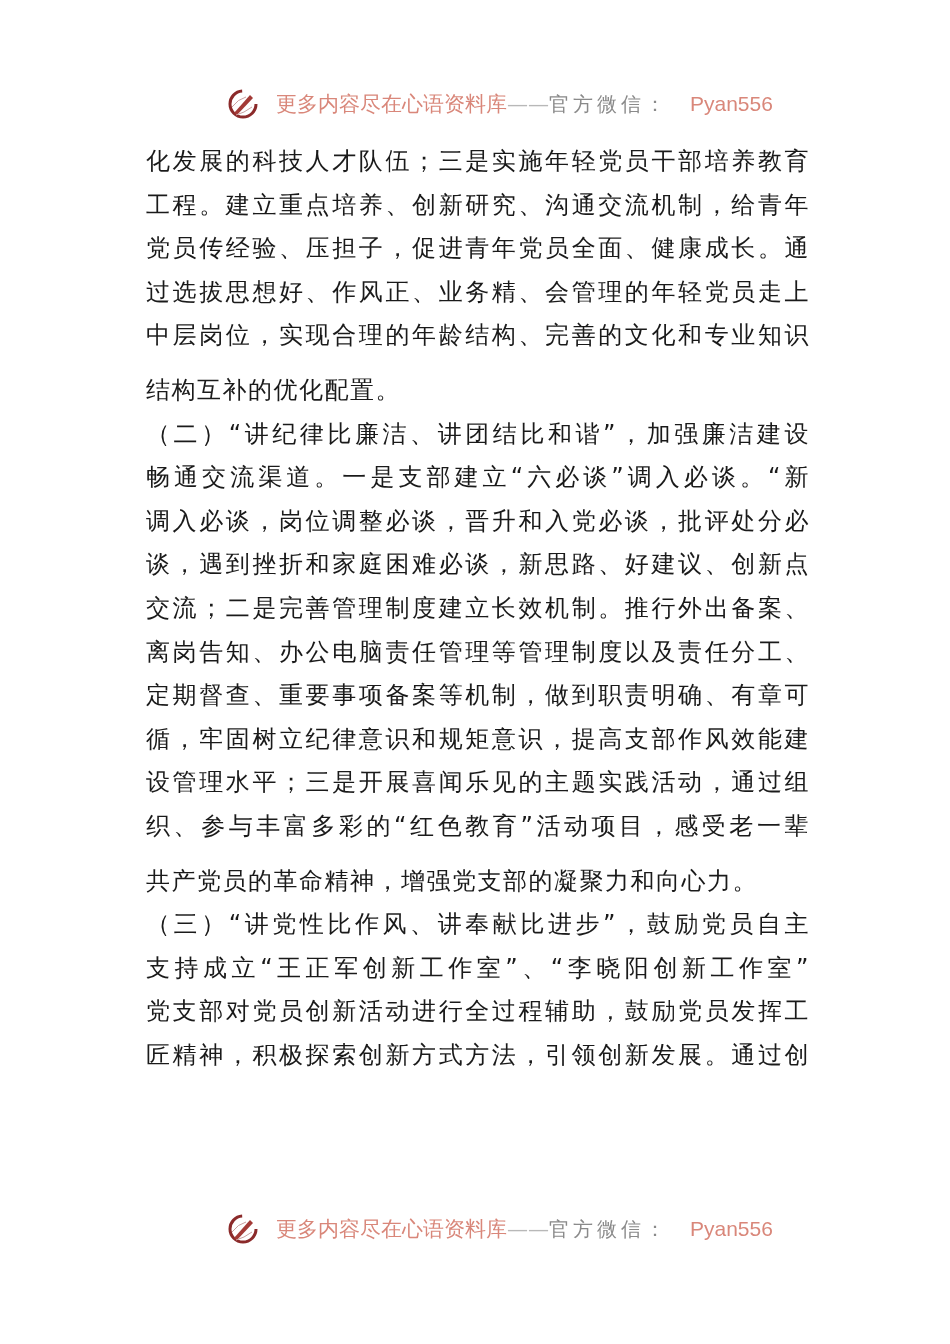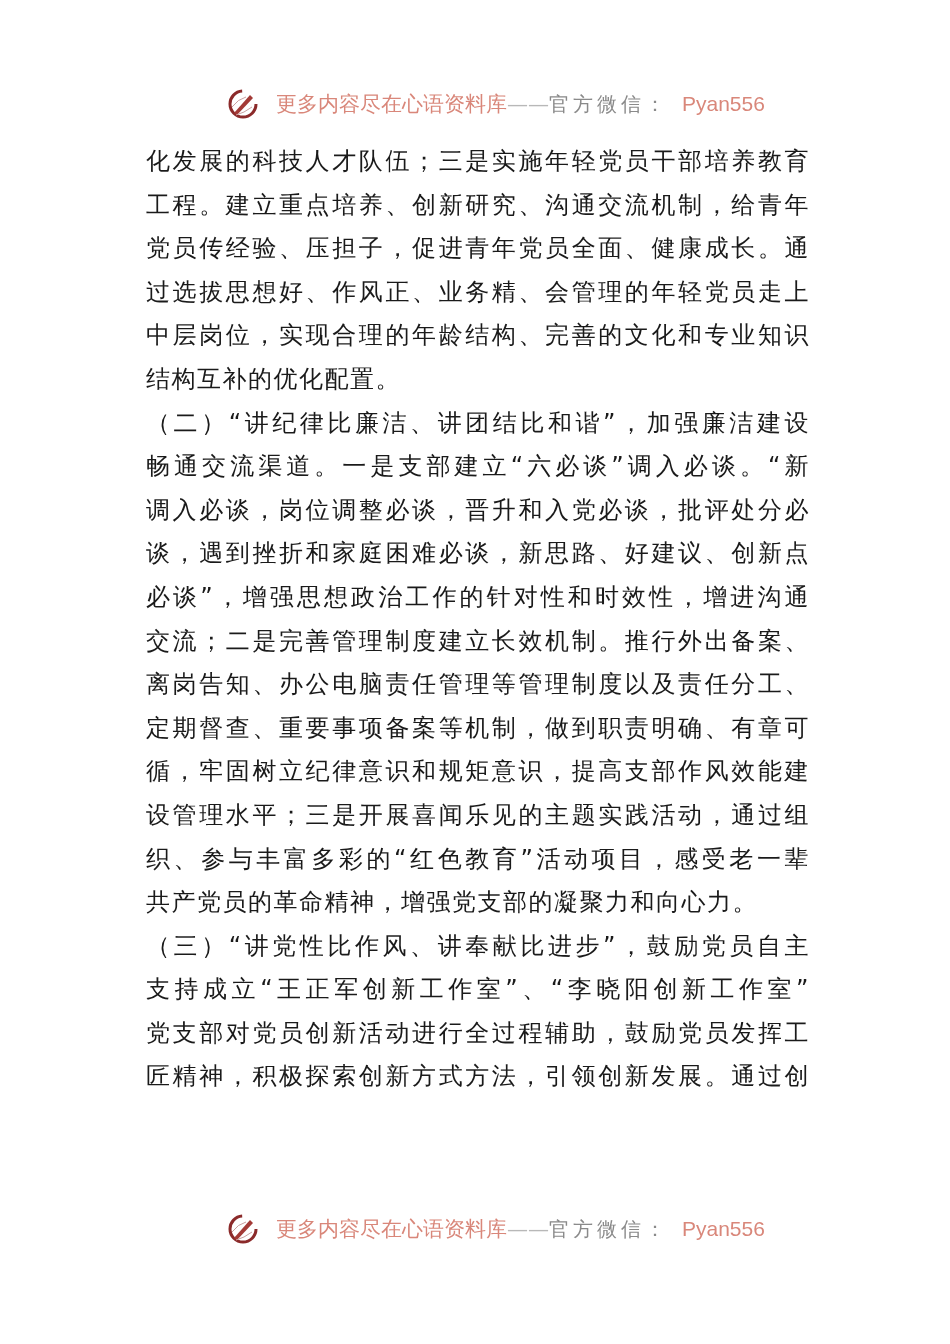--- a/index.html
+++ b/index.html
@@ -7,30 +7,30 @@
     .banner {
       position: absolute; left: 226px; width: 500px; height: 40px;
       display: flex; align-items: center; white-space: nowrap;
     }
     .banner.top { top: 84px; }
     .banner.bottom { top: 1209px; }
     .logo { width: 34px; height: 34px; margin-right: 4px; flex: 0 0 auto; }
     .b-main { font-family: "DejaVu Serif", serif; font-size: 21px; color: #d9877a; letter-spacing: 0px; margin-left: 12px; }
     .b-dash { font-family: "DejaVu Serif", serif; font-size: 21px; color: #b8b8b8; }
     .b-wx { font-family: Liberation Sans, sans-serif; font-size: 20px; color: #8a8a8a; letter-spacing: 4px; }
-    .b-id { font-family: "Liberation Sans", sans-serif; font-size: 21px; color: #d9877a; margin-left: 13px; }
+    .b-id { font-family: "Liberation Sans", sans-serif; font-size: 21px; color: #d9877a; margin-left: 21px; }
     .content {
       position: absolute; left: 146px; top: 140px; width: 664px;
     }
     .line {
       font-family: "DejaVu Sans", sans-serif; font-size: 24px; color: #1a1a1a;
       height: 43.6px; line-height: 43.6px; white-space: nowrap;
       text-align: justify; text-align-last: justify; letter-spacing: 1.5px;
     }
-    .line.last { text-align-last: left; }
+    .line.last { text-align-last: left; margin-top: 11px; }
   </style>
 </head>
 <body>
 
 <div class="banner top">
   <svg class="logo" viewBox="0 0 34 34">
     <circle cx="17" cy="17" r="13" fill="none" stroke="#8b2a2a" stroke-width="3" stroke-dasharray="60 22"></circle>
     <path d="M8 26 L24 8 L27 11 L11 28 Z" fill="#a33a36"></path>
     <path d="M6 20 Q12 12 20 10" fill="none" stroke="#c9a0a0" stroke-width="1"></path>
     <path d="M10 28 Q18 26 26 20" fill="none" stroke="#c9a0a0" stroke-width="1"></path>
@@ -46,21 +46,20 @@
   <div class="line">化发展的科技人才队伍；三是实施年轻党员干部培养教育</div>
   <div class="line">工程。建立重点培养、创新研究、沟通交流机制，给青年</div>
   <div class="line">党员传经验、压担子，促进青年党员全面、健康成长。通</div>
   <div class="line">过选拔思想好、作风正、业务精、会管理的年轻党员走上</div>
   <div class="line">中层岗位，实现合理的年龄结构、完善的文化和专业知识</div>
   <div class="line last">结构互补的优化配置。</div>
   <div class="line">（二）“讲纪律比廉洁、讲团结比和谐”，加强廉洁建设</div>
   <div class="line">畅通交流渠道。一是支部建立“六必谈”调入必谈。“新</div>
   <div class="line">调入必谈，岗位调整必谈，晋升和入党必谈，批评处分必</div>
   <div class="line">谈，遇到挫折和家庭困难必谈，新思路、好建议、创新点</div>
-  <div class="line">必谈”，增强思想政治工作的针对性和时效性，增进沟通</div>
   <div class="line">交流；二是完善管理制度建立长效机制。推行外出备案、</div>
   <div class="line">离岗告知、办公电脑责任管理等管理制度以及责任分工、</div>
   <div class="line">定期督查、重要事项备案等机制，做到职责明确、有章可</div>
   <div class="line">循，牢固树立纪律意识和规矩意识，提高支部作风效能建</div>
   <div class="line">设管理水平；三是开展喜闻乐见的主题实践活动，通过组</div>
   <div class="line">织、参与丰富多彩的“红色教育”活动项目，感受老一辈</div>
   <div class="line last">共产党员的革命精神，增强党支部的凝聚力和向心力。</div>
   <div class="line">（三）“讲党性比作风、讲奉献比进步”，鼓励党员自主</div>
   <div class="line">支持成立“王正军创新工作室”、“李晓阳创新工作室”</div>
   <div class="line">党支部对党员创新活动进行全过程辅助，鼓励党员发挥工</div>

